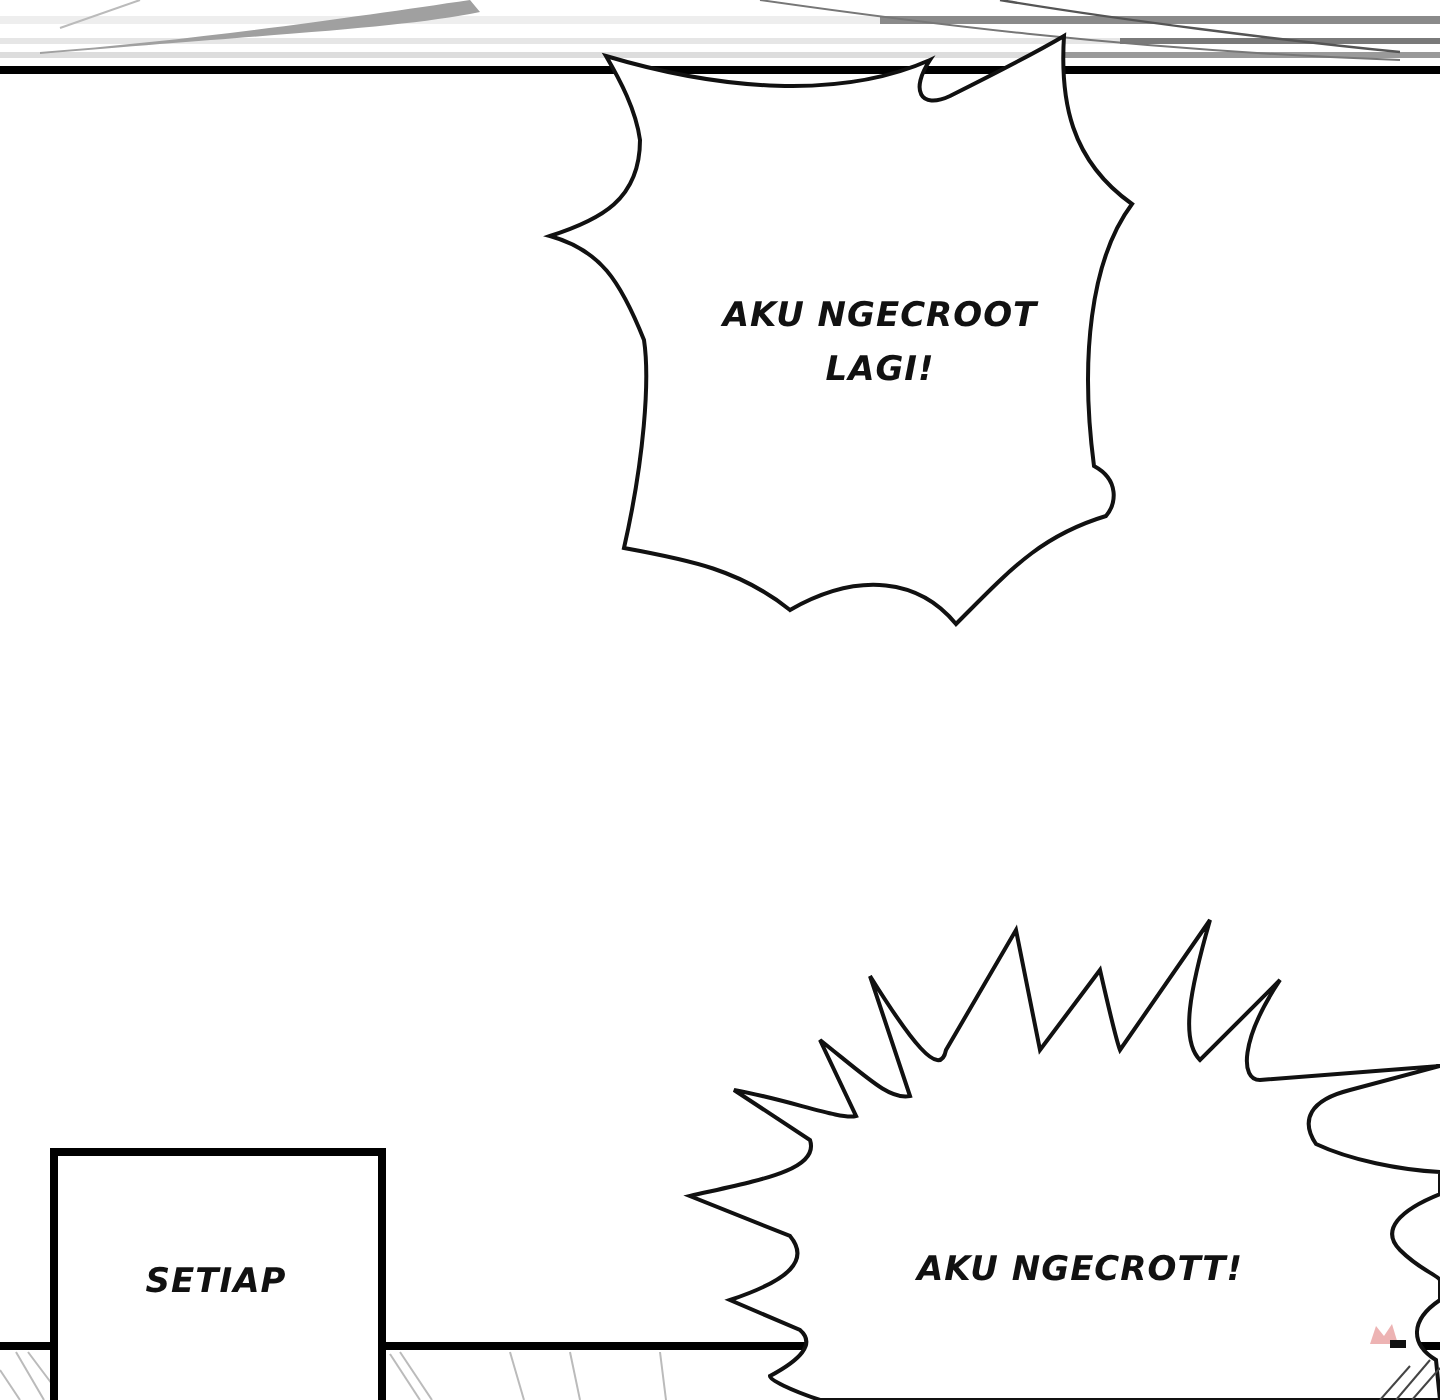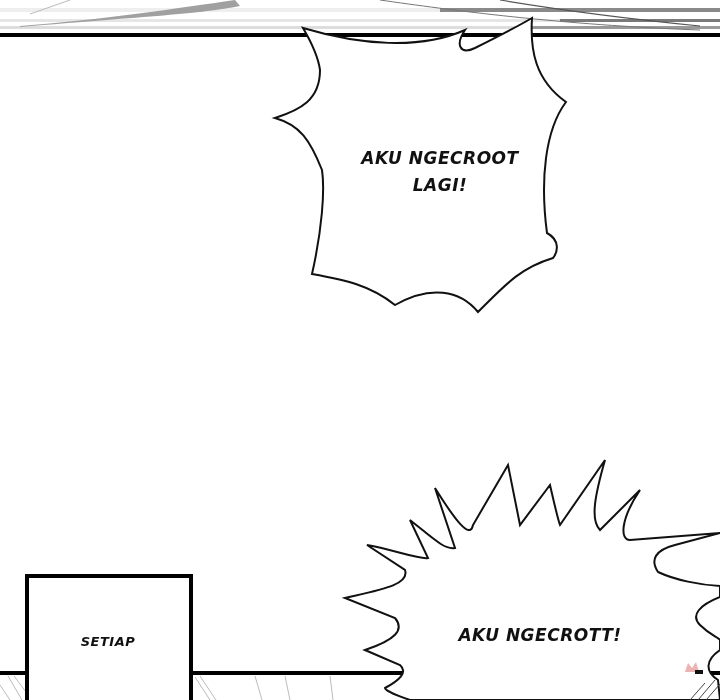--- a/index.html
+++ b/index.html
@@ -11,21 +11,21 @@
       font-family: "DejaVu Sans", sans-serif;
       font-weight: bold;
       color: #111;
       text-align: center;
       letter-spacing: 0.5px;
       line-height: 27px;
       font-style: italic;
     }
     .t1 { left: 340px; top: 145px; width: 200px; font-size: 17px; }
     .t2 { left: 440px; top: 622px; width: 200px; font-size: 17px; }
-    .t3 { left: 28px; top: 628px; width: 160px; font-size: 13px; line-height: 27px; }
+    .t3 { left: 28px; top: 628px; width: 160px; font-size: 17px; line-height: 27px; }
     .line { display: block; }
   </style>
 </head>
 <body>
 
 <div class="page">
   <svg class="art" width="720" height="700" viewBox="0 0 720 700">
 
     <g>
       <rect x="0" y="8" width="720" height="4" fill="#eeeeee"></rect>

